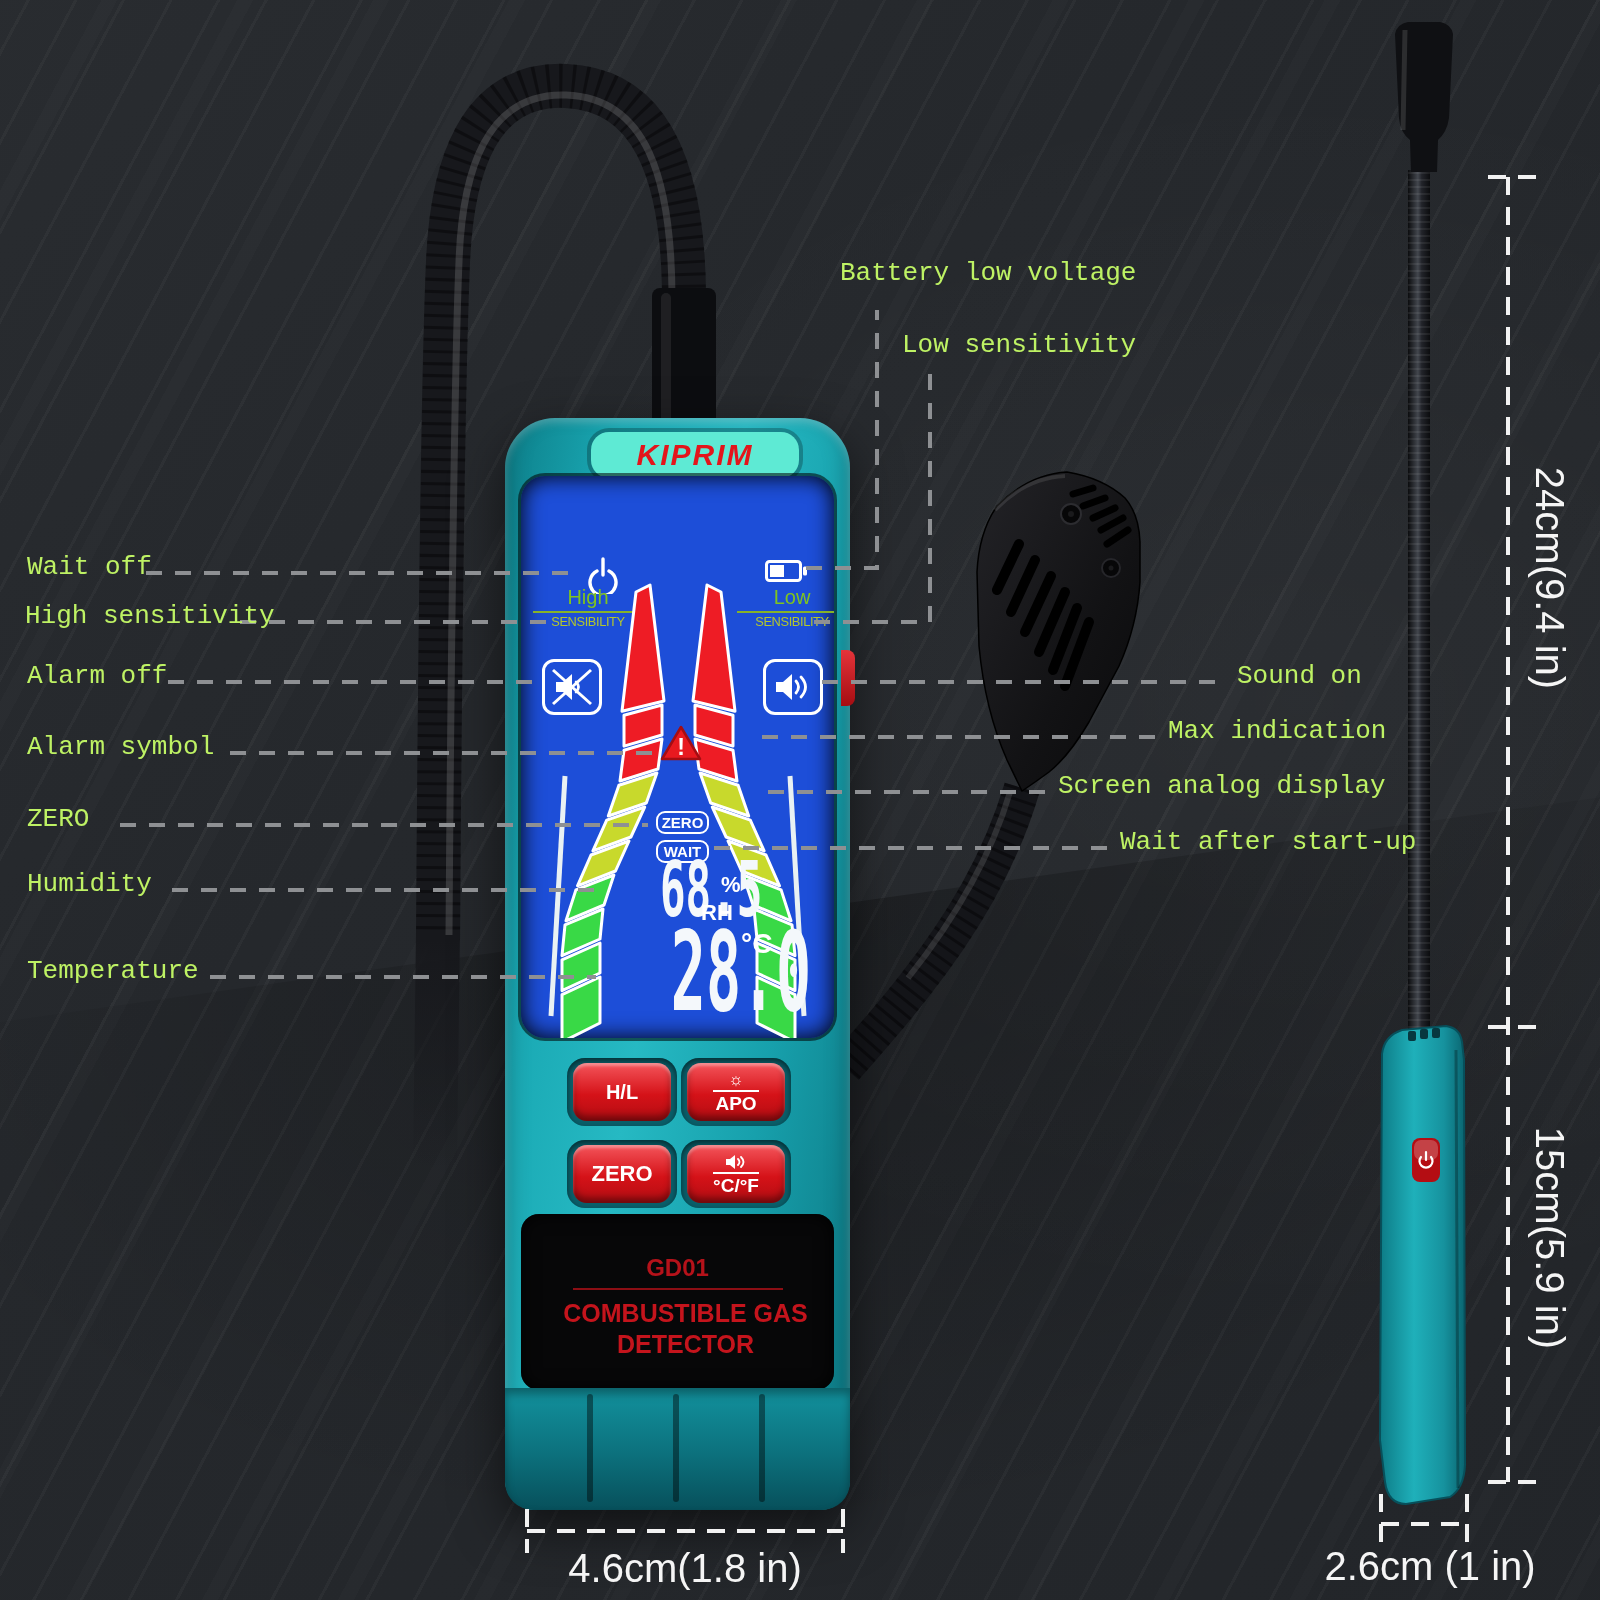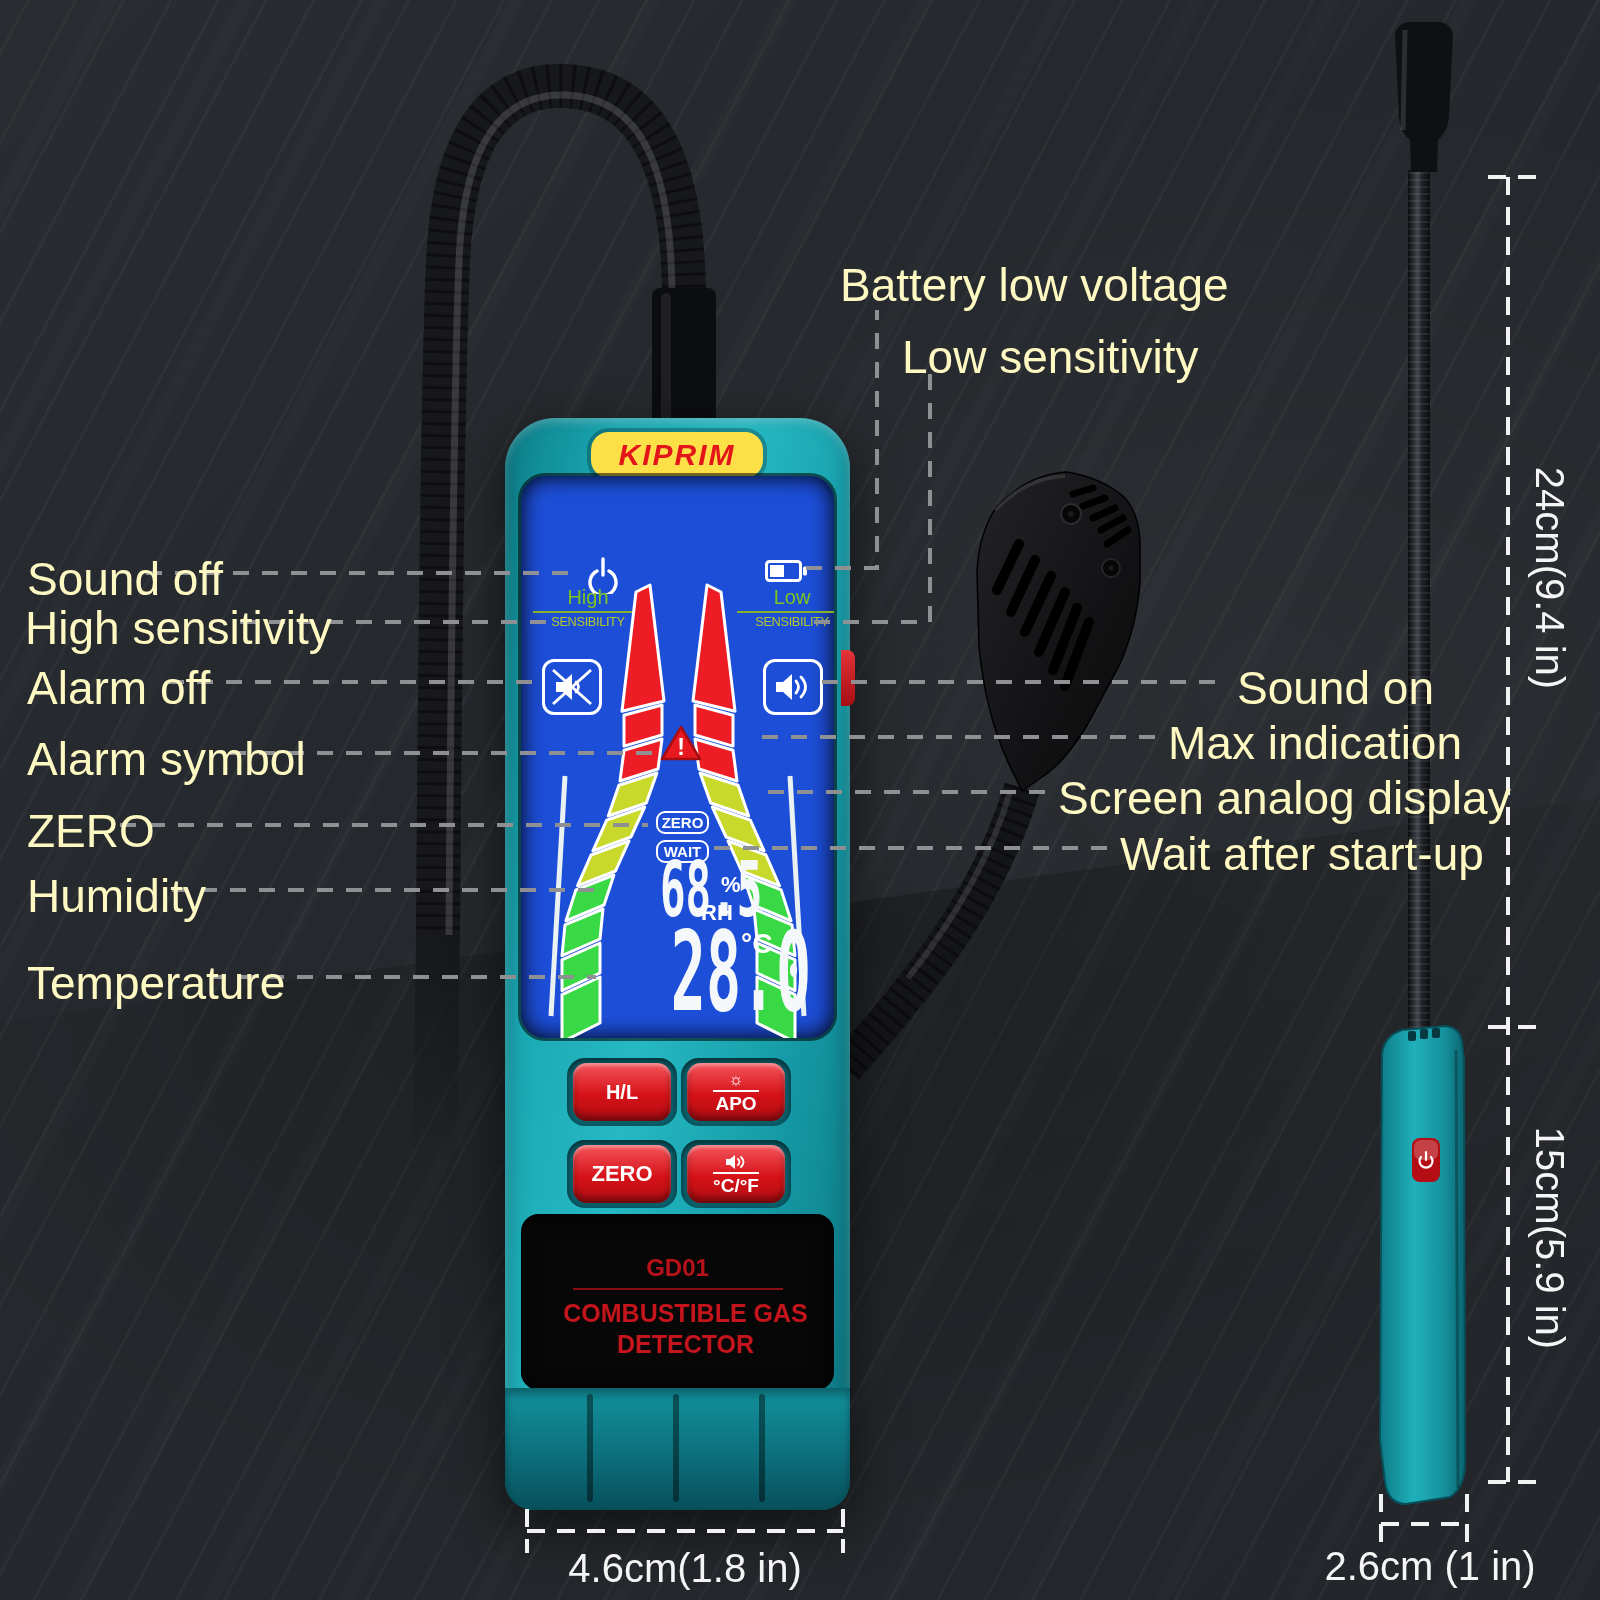--- a/index.html
+++ b/index.html
@@ -19,22 +19,22 @@
   .layer{position:absolute;inset:0;}
   #scene{z-index:1;} #leaders{z-index:6;pointer-events:none;}
 
   
   .device{position:absolute;left:505px;top:418px;width:345px;height:1092px;z-index:3;}
   .body{position:absolute;inset:0;border-radius:50px 50px 30px 30px;
     background:linear-gradient(100deg,#0d7f8a 0%,#1aa9b4 22%,#26b9c3 45%,#17a0ac 70%,#0c7681 100%);
     box-shadow:inset 0 4px 8px rgba(255,255,255,.25), inset 0 -10px 24px rgba(0,0,0,.35), 0 18px 50px rgba(0,0,0,.55);}
   .side-btn{position:absolute;left:336px;top:232px;width:14px;height:56px;border-radius:0 8px 8px 0;
     background:linear-gradient(180deg,#e4343a,#a50d12);}
-  .logo-plate{position:absolute;left:86px;top:14px;width:172px;height:46px;border-radius:18px;
-    background:#fde047;display:flex;align-items:center;justify-content:center;
+  .logo-plate{position:absolute;left:86px;top:14px;width:208px;height:46px;border-radius:18px;
+    background:#5eead4;display:flex;align-items:center;justify-content:center;
     box-shadow:0 0 0 4px rgba(0,0,0,.25);}
   .logo{color:#e3151b;font-weight:800;font-size:30px;letter-spacing:2px;font-style:italic;}
   .screen{position:absolute;left:16px;top:58px;width:313px;height:562px;border-radius:24px;background:#1d4ed8;
     box-shadow:inset 0 0 22px #000, 0 0 0 3px rgba(0,0,0,.55);overflow:hidden;}
   .sens{position:absolute;width:110px;text-align:center;}
   .sens .t{display:block;font-size:20px;color:#7fc41e;border-bottom:2px solid #86b22a;padding-bottom:2px;}
   .sens .s{display:block;font-size:13.5px;color:#b3c62c;letter-spacing:-0.4px;transform:scaleX(.95);margin-top:1px;}
   .soundbox{position:absolute;width:54px;height:50px;border:3px solid #fff;border-radius:12px;
     display:flex;align-items:center;justify-content:center;}
   .badge{position:absolute;left:135px;width:49px;border:2.5px solid #fff;border-radius:9px;color:#fff;
@@ -66,21 +66,21 @@
     box-shadow:inset 0 6px 10px rgba(0,0,0,.35);}
   .base .groove{position:absolute;top:6px;bottom:8px;width:6px;background:rgba(0,0,0,.42);border-radius:3px;}
 
   
   .sensor-head{position:absolute;left:935px;top:460px;width:240px;height:372px;z-index:2;}
 
   
   .side-device{position:absolute;left:1368px;top:1020px;width:104px;height:492px;z-index:3;}
 
   
-  .lbl{position:absolute;color:#fef9c3;font-size:46px;white-space:nowrap;z-index:7;}
+  .lbl{position:absolute;color:#bef264;font-size:26px;white-space:nowrap;z-index:7;font-family:Liberation Mono, monospace;}
   .dim{position:absolute;color:#f5f5f5;font-size:40px;white-space:nowrap;z-index:7;text-align:center;}
   .vdim{transform:rotate(90deg);transform-origin:0 0;width:300px;}
 </style>
 </head>
 <body>
 
 <div class="bg-streaks"></div>
 <div class="bg-swoosh"></div>
 
 <svg id="scene" class="layer" width="1600" height="1600" viewBox="0 0 1600 1600">
@@ -329,21 +329,21 @@
     <line x1="1488" y1="1482" x2="1548" y2="1482"></line>
     <line x1="527" y1="1531" x2="843" y2="1531"></line>
     <line x1="527" y1="1509" x2="527" y2="1553"></line>
     <line x1="843" y1="1509" x2="843" y2="1553"></line>
     <line x1="1381" y1="1524" x2="1467" y2="1524"></line>
     <line x1="1381" y1="1494" x2="1381" y2="1553"></line>
     <line x1="1467" y1="1494" x2="1467" y2="1553"></line>
   </g>
 </svg>
 
-<div class="lbl" style="left:27px;top:552px">Sound off</div>
+<div class="lbl" style="left:27px;top:552px">Wait off</div>
 <div class="lbl" style="left:25px;top:601px">High sensitivity</div>
 <div class="lbl" style="left:27px;top:661px">Alarm off</div>
 <div class="lbl" style="left:27px;top:732px">Alarm symbol</div>
 <div class="lbl" style="left:27px;top:804px">ZERO</div>
 <div class="lbl" style="left:27px;top:869px">Humidity</div>
 <div class="lbl" style="left:27px;top:956px">Temperature</div>
 
 <div class="lbl" style="left:840px;top:258px">Battery low voltage</div>
 <div class="lbl" style="left:902px;top:330px">Low sensitivity</div>
 <div class="lbl" style="left:1237px;top:661px">Sound on</div>

